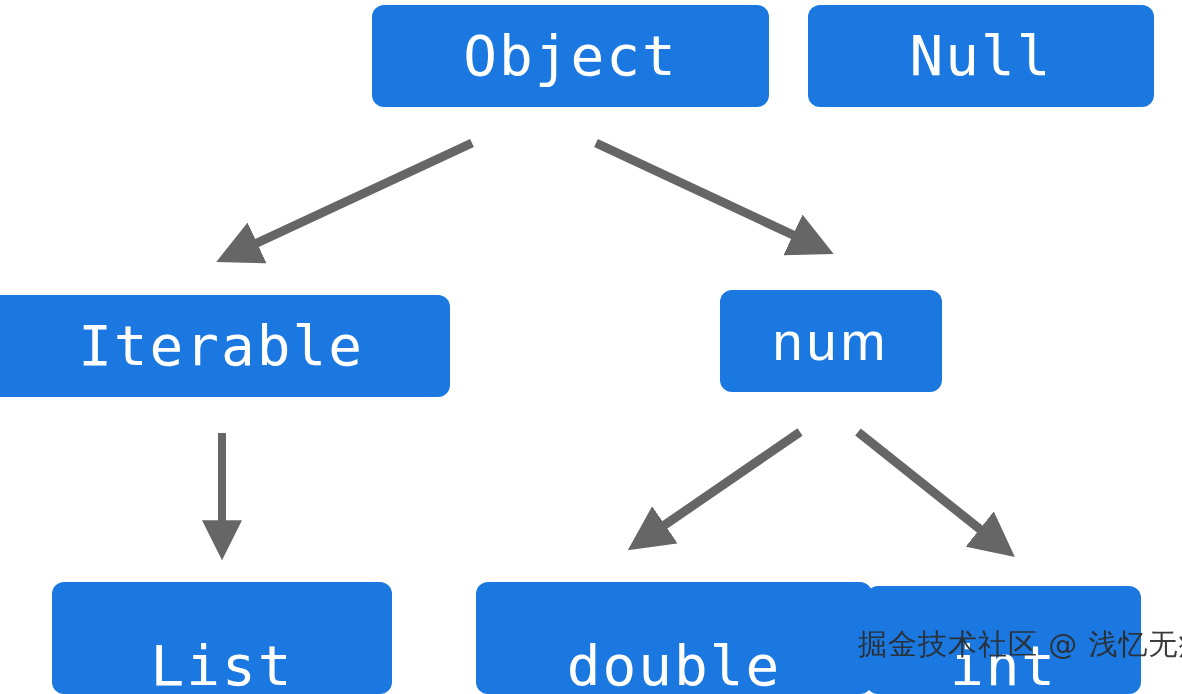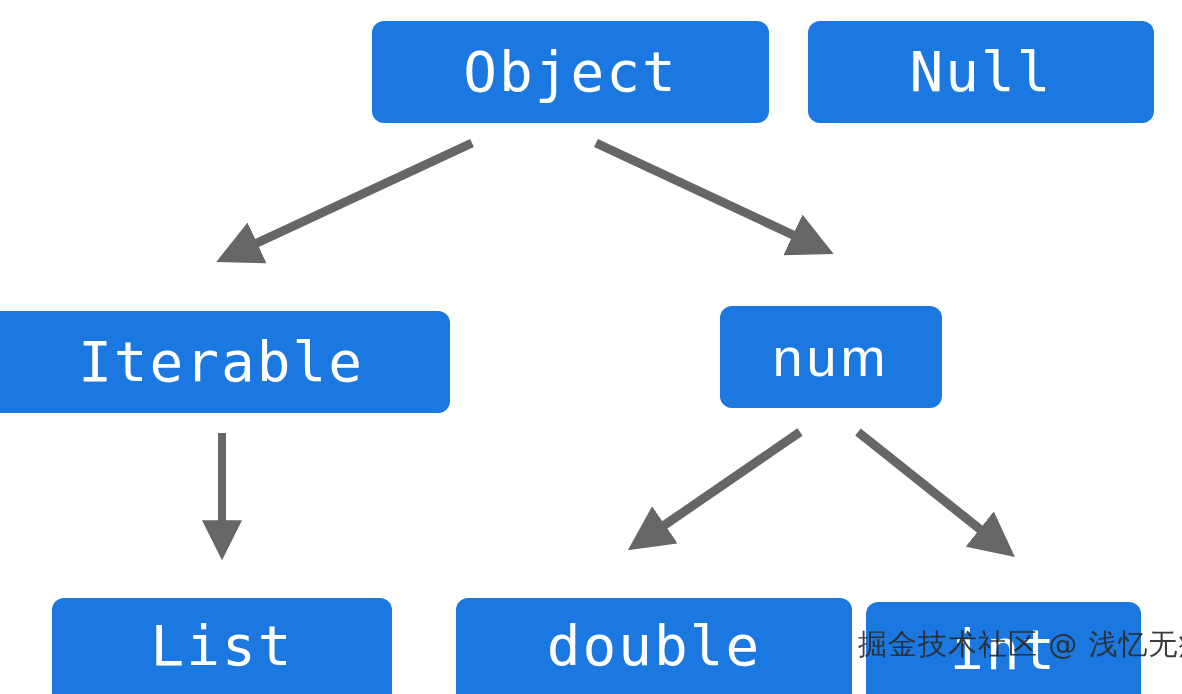--- a/index.html
+++ b/index.html
@@ -22,38 +22,37 @@
     display: flex;
     align-items: center;
     justify-content: center;
     color: #ffffff;
     font-family: "DejaVu Sans Mono", "Liberation Mono", monospace;
     font-size: 56px;
     letter-spacing: 2px;
     line-height: 1;
     white-space: nowrap;
     box-sizing: border-box;
-    margin-top: 16px;
   }
   .node.sans {
     font-family: "Liberation Sans", "DejaVu Sans", sans-serif;
     letter-spacing: 4px;
     font-size: 54px;
   }
   
   #node-object { left: 372px; top: 5px;  width: 397px; height: 102px; }
   #node-null   { left: 808px; top: 5px;  width: 346px; height: 102px; border-top-right-radius: 12px; border-bottom-right-radius: 12px; }
   
   #node-iterable { left: -8px; top: 295px; width: 458px; height: 102px; border-top-left-radius: 0; border-bottom-left-radius: 0; }
   #node-num      { left: 720px; top: 290px; width: 222px; height: 102px; }
   
   #node-list   { left: 52px;  top: 582px; width: 340px; height: 112px; }
-  #node-double { left: 456px; top: 582px; width: 396px; height: 112px; }
+  #node-double { left: 476px; top: 582px; width: 396px; height: 112px; }
   #node-int    { left: 866px; top: 586px; width: 275px; height: 108px; }
-  .node.bottom-clip { align-items: flex-start; padding-top: 20px; }
+  .node.bottom-clip { align-items: flex-end; padding-top: 20px; }
 
   #arrow-layer {
     position: absolute;
     left: 0; top: 0;
     width: 1182px;
     height: 694px;
     pointer-events: none;
   }
   #watermark {
     position: absolute;

